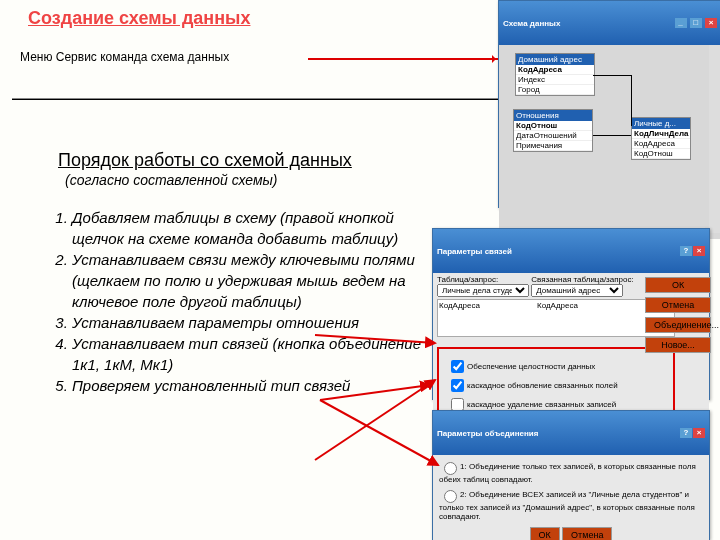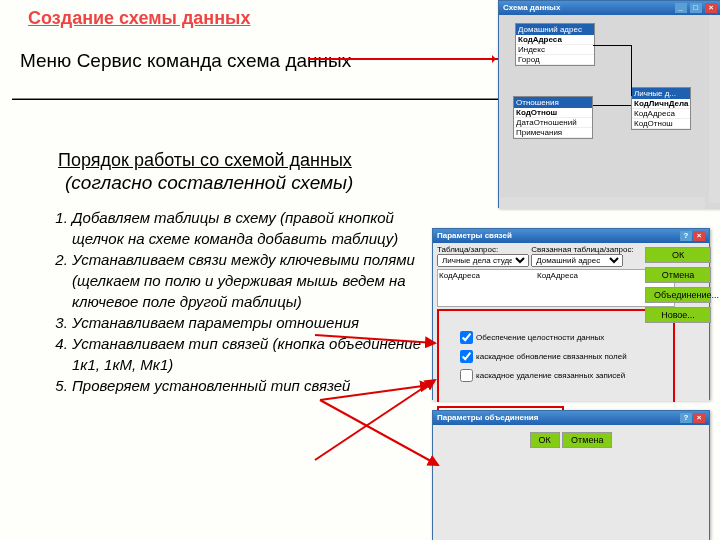--- a/index.html
+++ b/index.html
@@ -1,34 +1,34 @@
 <!DOCTYPE html>
 <html><head>
 <meta charset="utf-8">
 <style>
 body{margin:0;font-family:Arial,sans-serif;background:#fefefa;position:relative;width:720px;height:540px;overflow:hidden}
 .title{position:absolute;left:28px;top:8px;font-weight:bold;text-decoration:underline;font-size:18px;color:#ef4444}
-.subtitle{position:absolute;left:20px;top:50px;font-size:19px;color:#000}
+.subtitle{position:absolute;left:20px;top:50px;font-size:12px;color:#000}
 .hr{position:absolute;left:12px;top:98px;width:508px;height:1px;background:#000;border-top:1px solid #888}
 .subhead{position:absolute;left:58px;top:150px;font-size:18px;text-decoration:underline}
-.subhead2{position:absolute;left:65px;top:172px;font-size:19px;font-style:italic}
+.subhead2{position:absolute;left:65px;top:172px;font-size:14px;font-style:italic}
 .list{position:absolute;left:32px;top:176px;font-size:15px;font-style:italic;line-height:1.4;width:370px}
 .list li{margin-bottom:0}
 .arrow{position:absolute;height:2px;background:#d00}
 .arrow::after{content:"";position:absolute;right:-2px;top:-3px;border:4px solid transparent;border-left-color:#d00}
 .win{position:absolute;background:#f0f0f0;border:1px solid #3a6ea5;font-size:8px;box-shadow:1px 1px 3px rgba(0,0,0,.3)}
-.titlebar{background:linear-gradient(#4a8fd4,#2060b0);color:#fff;padding:2px 4px;display:flex;justify-content:space-between;align-items:flex-start;font-weight:bold}
+.titlebar{background:linear-gradient(#4a8fd4,#2060b0);color:#fff;padding:17px 4px;display:flex;justify-content:space-between;align-items:flex-end;font-weight:bold}
 .titlebar .controls span{display:inline-block;width:12px;height:10px;background:#d44;margin-left:1px;text-align:center;line-height:9px;font-size:8px}
 .titlebar .controls span.m{background:#5a9fd4}
 .titlebar .controls span.h{background:#5a9fd4}
 .body{background:#e8e8e8;padding:3px}
 .tblbox{position:absolute;border:1px solid #888;background:#fff;font-size:8px}
 .tblbox .caption{background:#2060b0;color:#fff;padding:1px 2px}
 .tblbox .fld{padding:0 2px;border-bottom:1px solid #eee}
-.btn{display:inline-block;background:#84cc16;border:1px solid #999;padding:2px 8px;font-size:9px;margin:2px 0}
+.btn{display:inline-block;background:#c2410c;border:1px solid #999;padding:2px 8px;font-size:9px;margin:2px 0}
 .radio{font-size:8px;padding:1px 3px;line-height:1.2}
 .radio input,.chk input{vertical-align:middle;margin-right:3px}
 .scroll{position:absolute;background:#ddd}
 </style>
 </head>
 <body>
 
 <div class="title">Создание схемы данных</div>
 <div class="subtitle">Меню Сервис команда схема данных</div>
 <div class="hr"></div>
@@ -51,21 +51,21 @@
       <span>×</span>
     </span>
   </div>
   <div class="body" style="height:188px;position:relative;background:#d8d8d8">
     <div class="tblbox" style="left:16px;top:8px;width:78px">
       <div class="caption">Домашний адрес</div>
       <div class="fld" style="font-weight:bold">КодАдреса</div>
       <div class="fld">Индекс</div>
       <div class="fld">Город</div>
     </div>
-    <div class="tblbox" style="left:14px;top:81px;width:78px">
+    <div class="tblbox" style="left:14px;top:64px;width:78px">
       <div class="caption">Отношения</div>
       <div class="fld" style="font-weight:bold">КодОтнош</div>
       <div class="fld">ДатаОтношений</div>
       <div class="fld">Примечания</div>
     </div>
     <div class="tblbox" style="left:132px;top:72px;width:58px">
       <div class="caption">Личные д...</div>
       <div class="fld" style="font-weight:bold">КодЛичнДела</div>
       <div class="fld">КодАдреса</div>
       <div class="fld">КодОтнош</div>
@@ -87,21 +87,21 @@
       <span style="display:inline-block;width:92px">Таблица/запрос:</span>
       <span>Связанная таблица/запрос:</span><br>
       <select style="width:92px;font-size:8px"><option>Личные дела студен</option></select>
       <select style="width:92px;font-size:8px"><option>Домашний адрес</option></select>
       <div style="border:1px solid #aaa;height:36px;margin-top:2px;background:#fff">
         <div style="display:flex">
             <div style="width:96px;padding:1px">КодАдреса</div>
             <div style="padding:1px">КодАдреса</div>
           </div>
       </div>
-      <div class="chk" style="border:2px solid #d00;border-bottom:none;padding:17px;margin-top:2px">
+      <div class="chk" style="border:2px solid #d00;border-bottom:none;padding:8px;margin-top:10px">
         <label><input type="checkbox" checked="" style=""><span>Обеспечение целостности данных</span></label><br>
         <label><input type="checkbox" checked="" style=""><span>каскадное обновление связанных полей</span></label><br>
         <label><input type="checkbox" style=""><span>каскадное удаление связанных записей</span></label>
       </div>
       <div style="margin-top:4px;border:2px solid #d00;padding:0 2px;display:inline-block">
         <span>Тип отношения:</span>
         &nbsp;&nbsp;<span style="color:#000">один-к-одному</span>
       </div>
     </div>
     <div style="position:absolute;right:4px;top:2px;width:60px;text-align:center">
@@ -112,20 +112,22 @@
     </div>
   </div>
 </div>
 
 <div class="win" style="left:432px;top:410px;width:276px;height:128px">
   <div class="titlebar">
     <span>Параметры объединения</span>
     <span class="controls"><span class="h">?</span><span>×</span></span>
   </div>
   <div class="body" style="height:110px">
+    <div class="radio"><input type="radio" name="j" style="">1: <span>Объединение только тех записей, в которых связанные поля обеих таблиц совпадают.</span></div>
+    <div class="radio"><input type="radio" name="j" style="">2: <span>Объединение ВСЕХ записей из "Личные дела студентов" и только тех записей из "Домашний адрес", в которых связанные поля совпадают.</span></div>
     <div style="text-align:center;margin-top:2px">
       <span class="btn">ОК</span>
       <span class="btn">Отмена</span>
     </div>
   </div>
 </div>
 
 <div class="arrow" style="left:308px;top:58px;width:190px"></div>
 <svg style="position:absolute;left:310px;top:325px;width:135px;height:170px">
   <defs>

